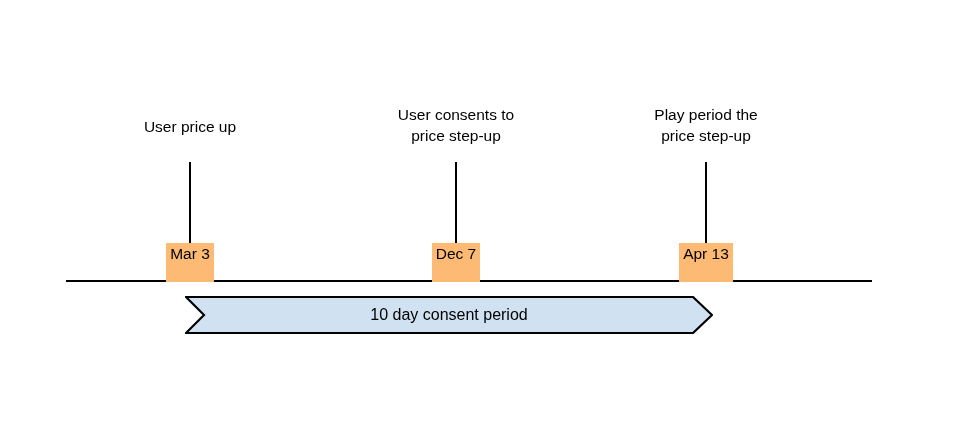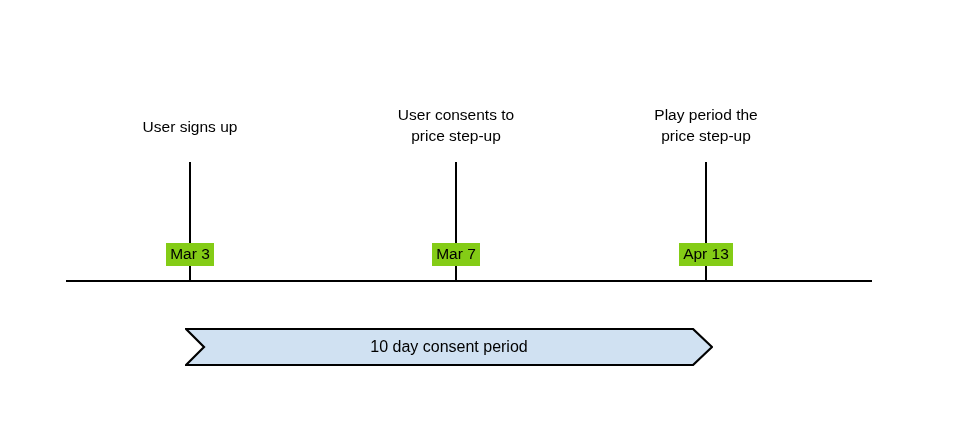--- a/index.html
+++ b/index.html
@@ -65,33 +65,33 @@
     position: absolute;
     left: -90px;
     top: 243px;
     width: 180px;
     text-align: center;
     line-height: 0;
   }
 
   .event-date {
     display: inline-block;
-    background: #84cc16;
+    background: #fdba74;
     color: #000000;
     font-size: 15.5px;
     line-height: 20px;
-    padding: 1px 4px 2px 4px;
+    padding: 1px 4px 18px 4px;
     white-space: nowrap;
   }
 
   
   .consent-banner {
     position: absolute;
     left: 185px;
-    top: 328px;
+    top: 296px;
     width: 528px;
     height: 40px;
   }
   .consent-banner svg {
     display: block;
     width: 528px;
     height: 38px;
   }
   .consent-banner-label {
     position: absolute;
@@ -109,33 +109,33 @@
   }
 </style>
 </head>
 <body>
 
 <div id="canvas">
 
   <div class="axis-line"></div>
 
   <div class="event" style="left:190px;">
-    <div class="event-label one-line">User signs up</div>
+    <div class="event-label one-line">User price up</div>
     <div class="event-tick"></div>
     <div class="event-date-wrap">
       <span class="event-date">Mar 3</span>
     </div>
   </div>
 
   <div class="event" style="left:456px;">
     <div class="event-label two-line">User consents to
 price step-up</div>
     <div class="event-tick"></div>
     <div class="event-date-wrap">
-      <span class="event-date">Mar 7</span>
+      <span class="event-date">Dec 7</span>
     </div>
   </div>
 
   <div class="event" style="left:706px;">
     <div class="event-label two-line">Play period the
 price step-up</div>
     <div class="event-tick"></div>
     <div class="event-date-wrap">
       <span class="event-date">Apr 13</span>
     </div>

